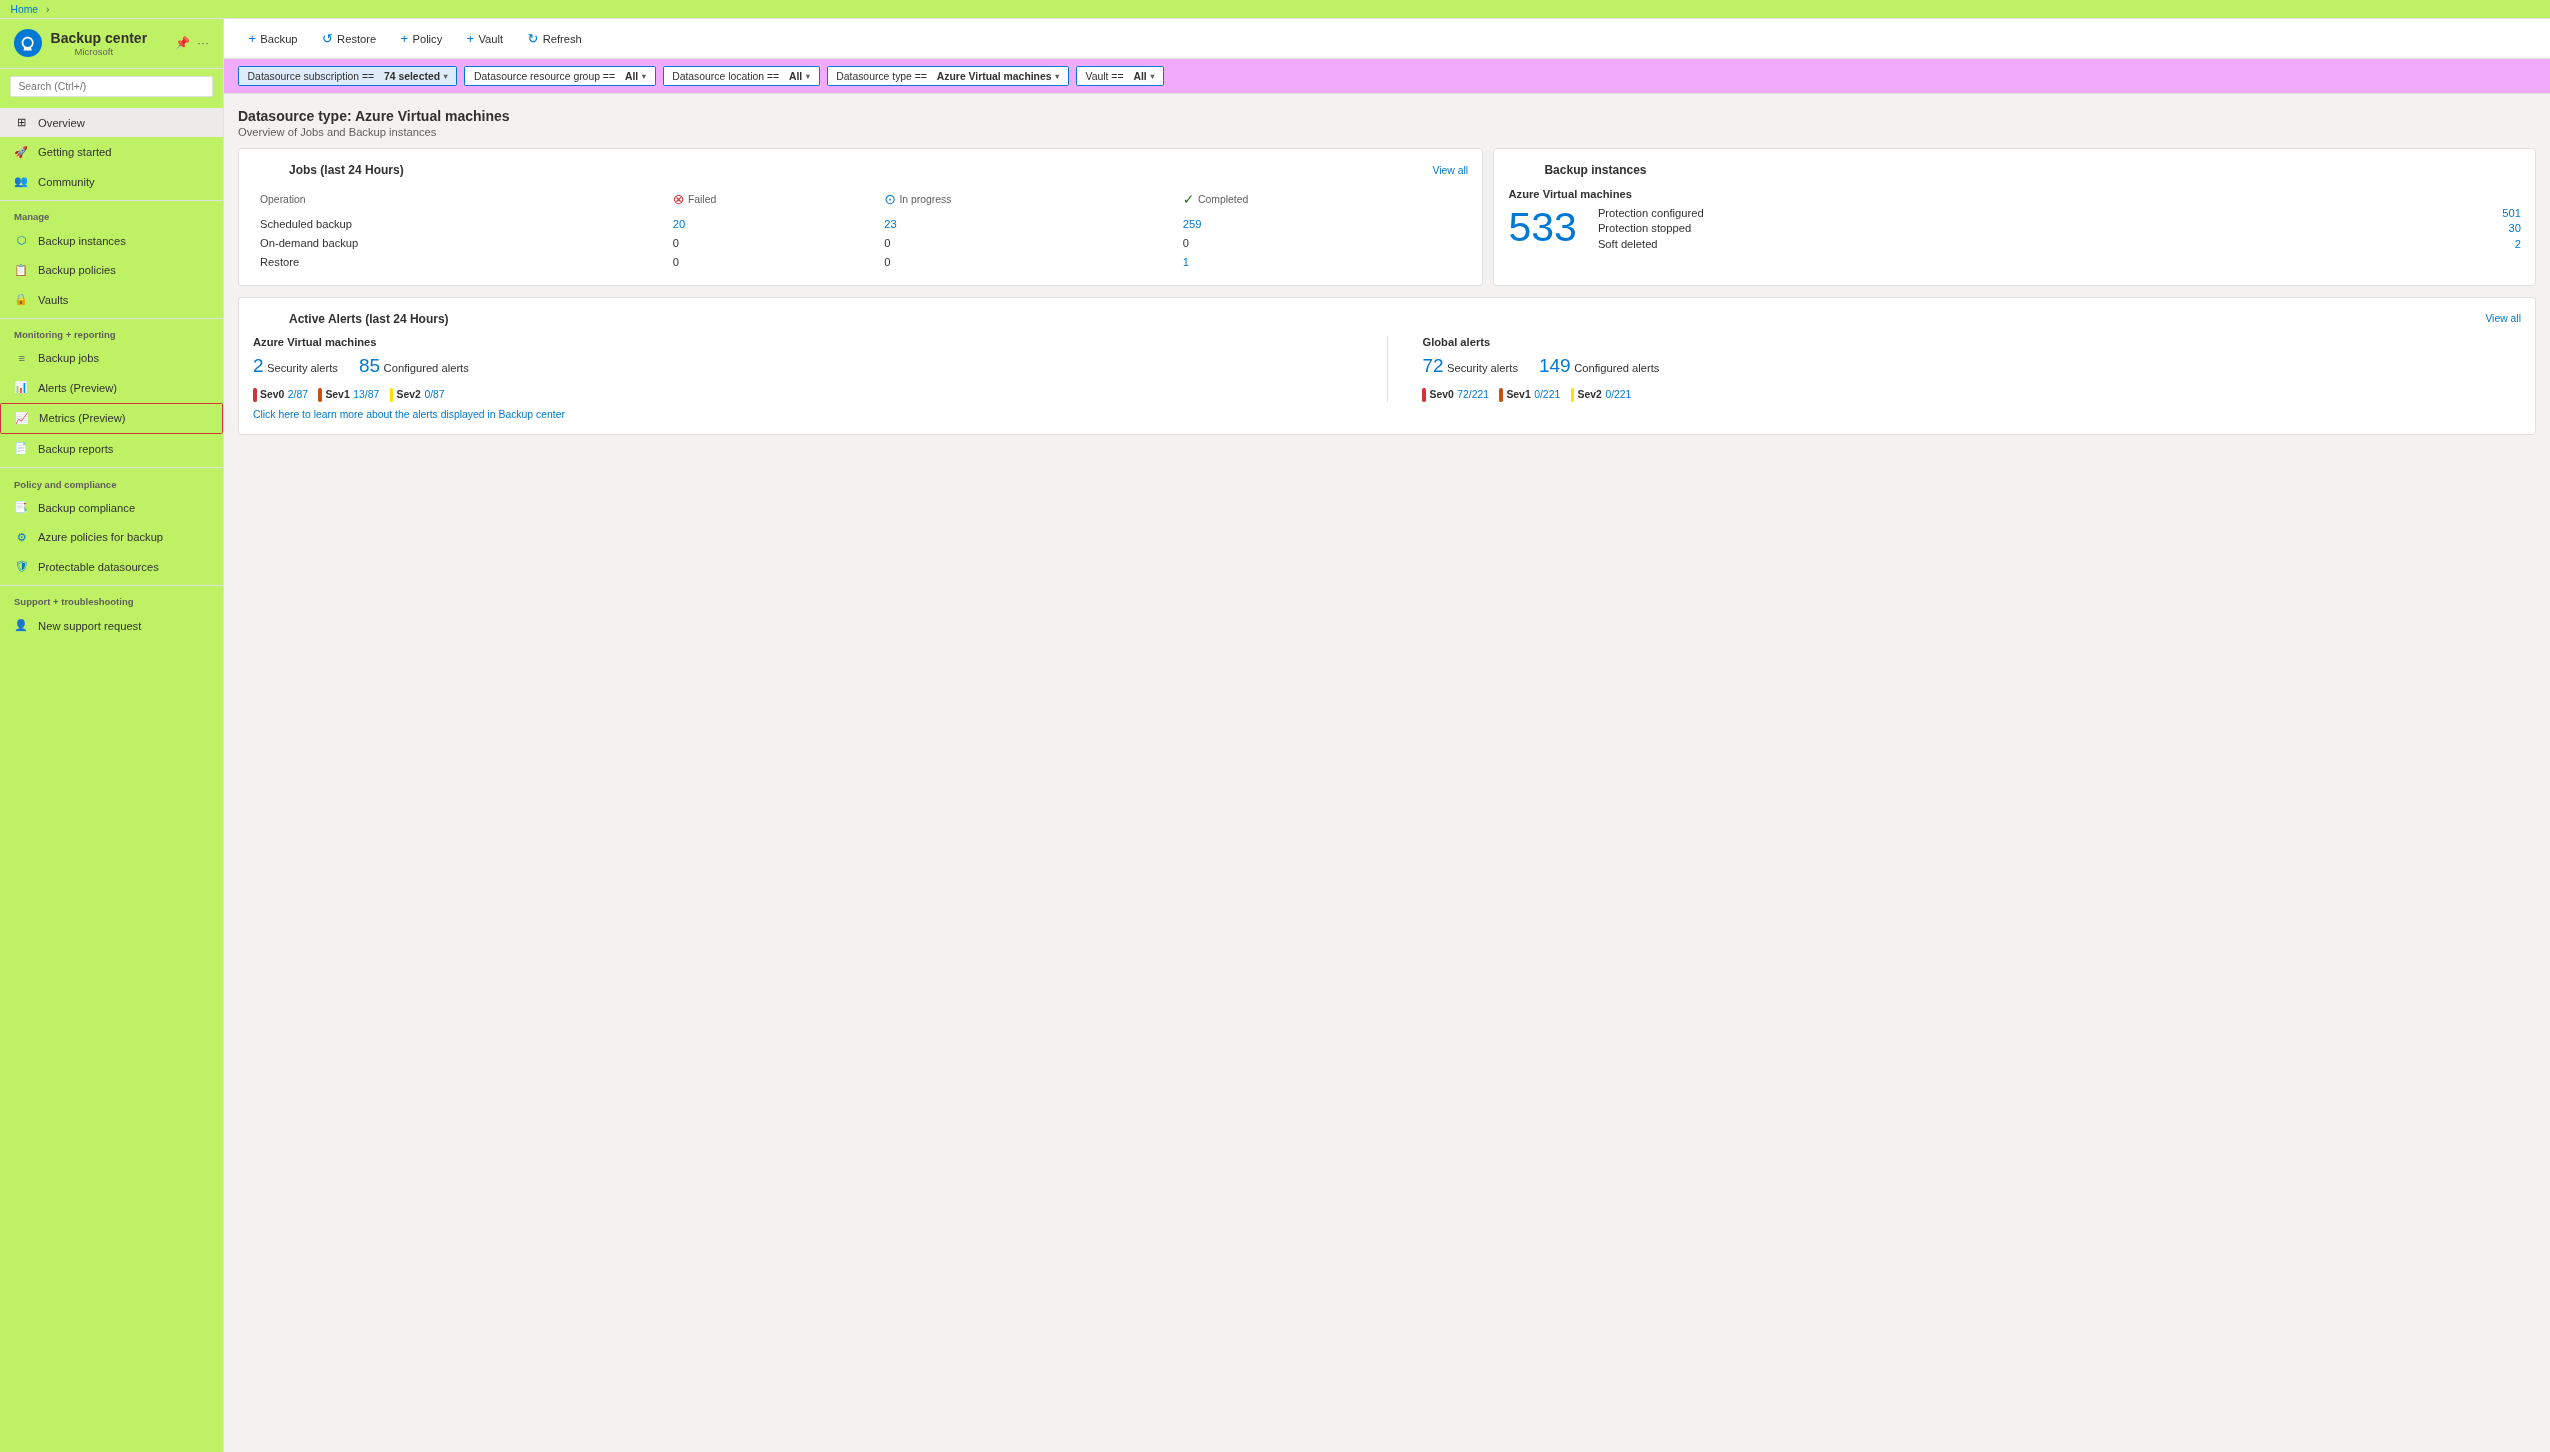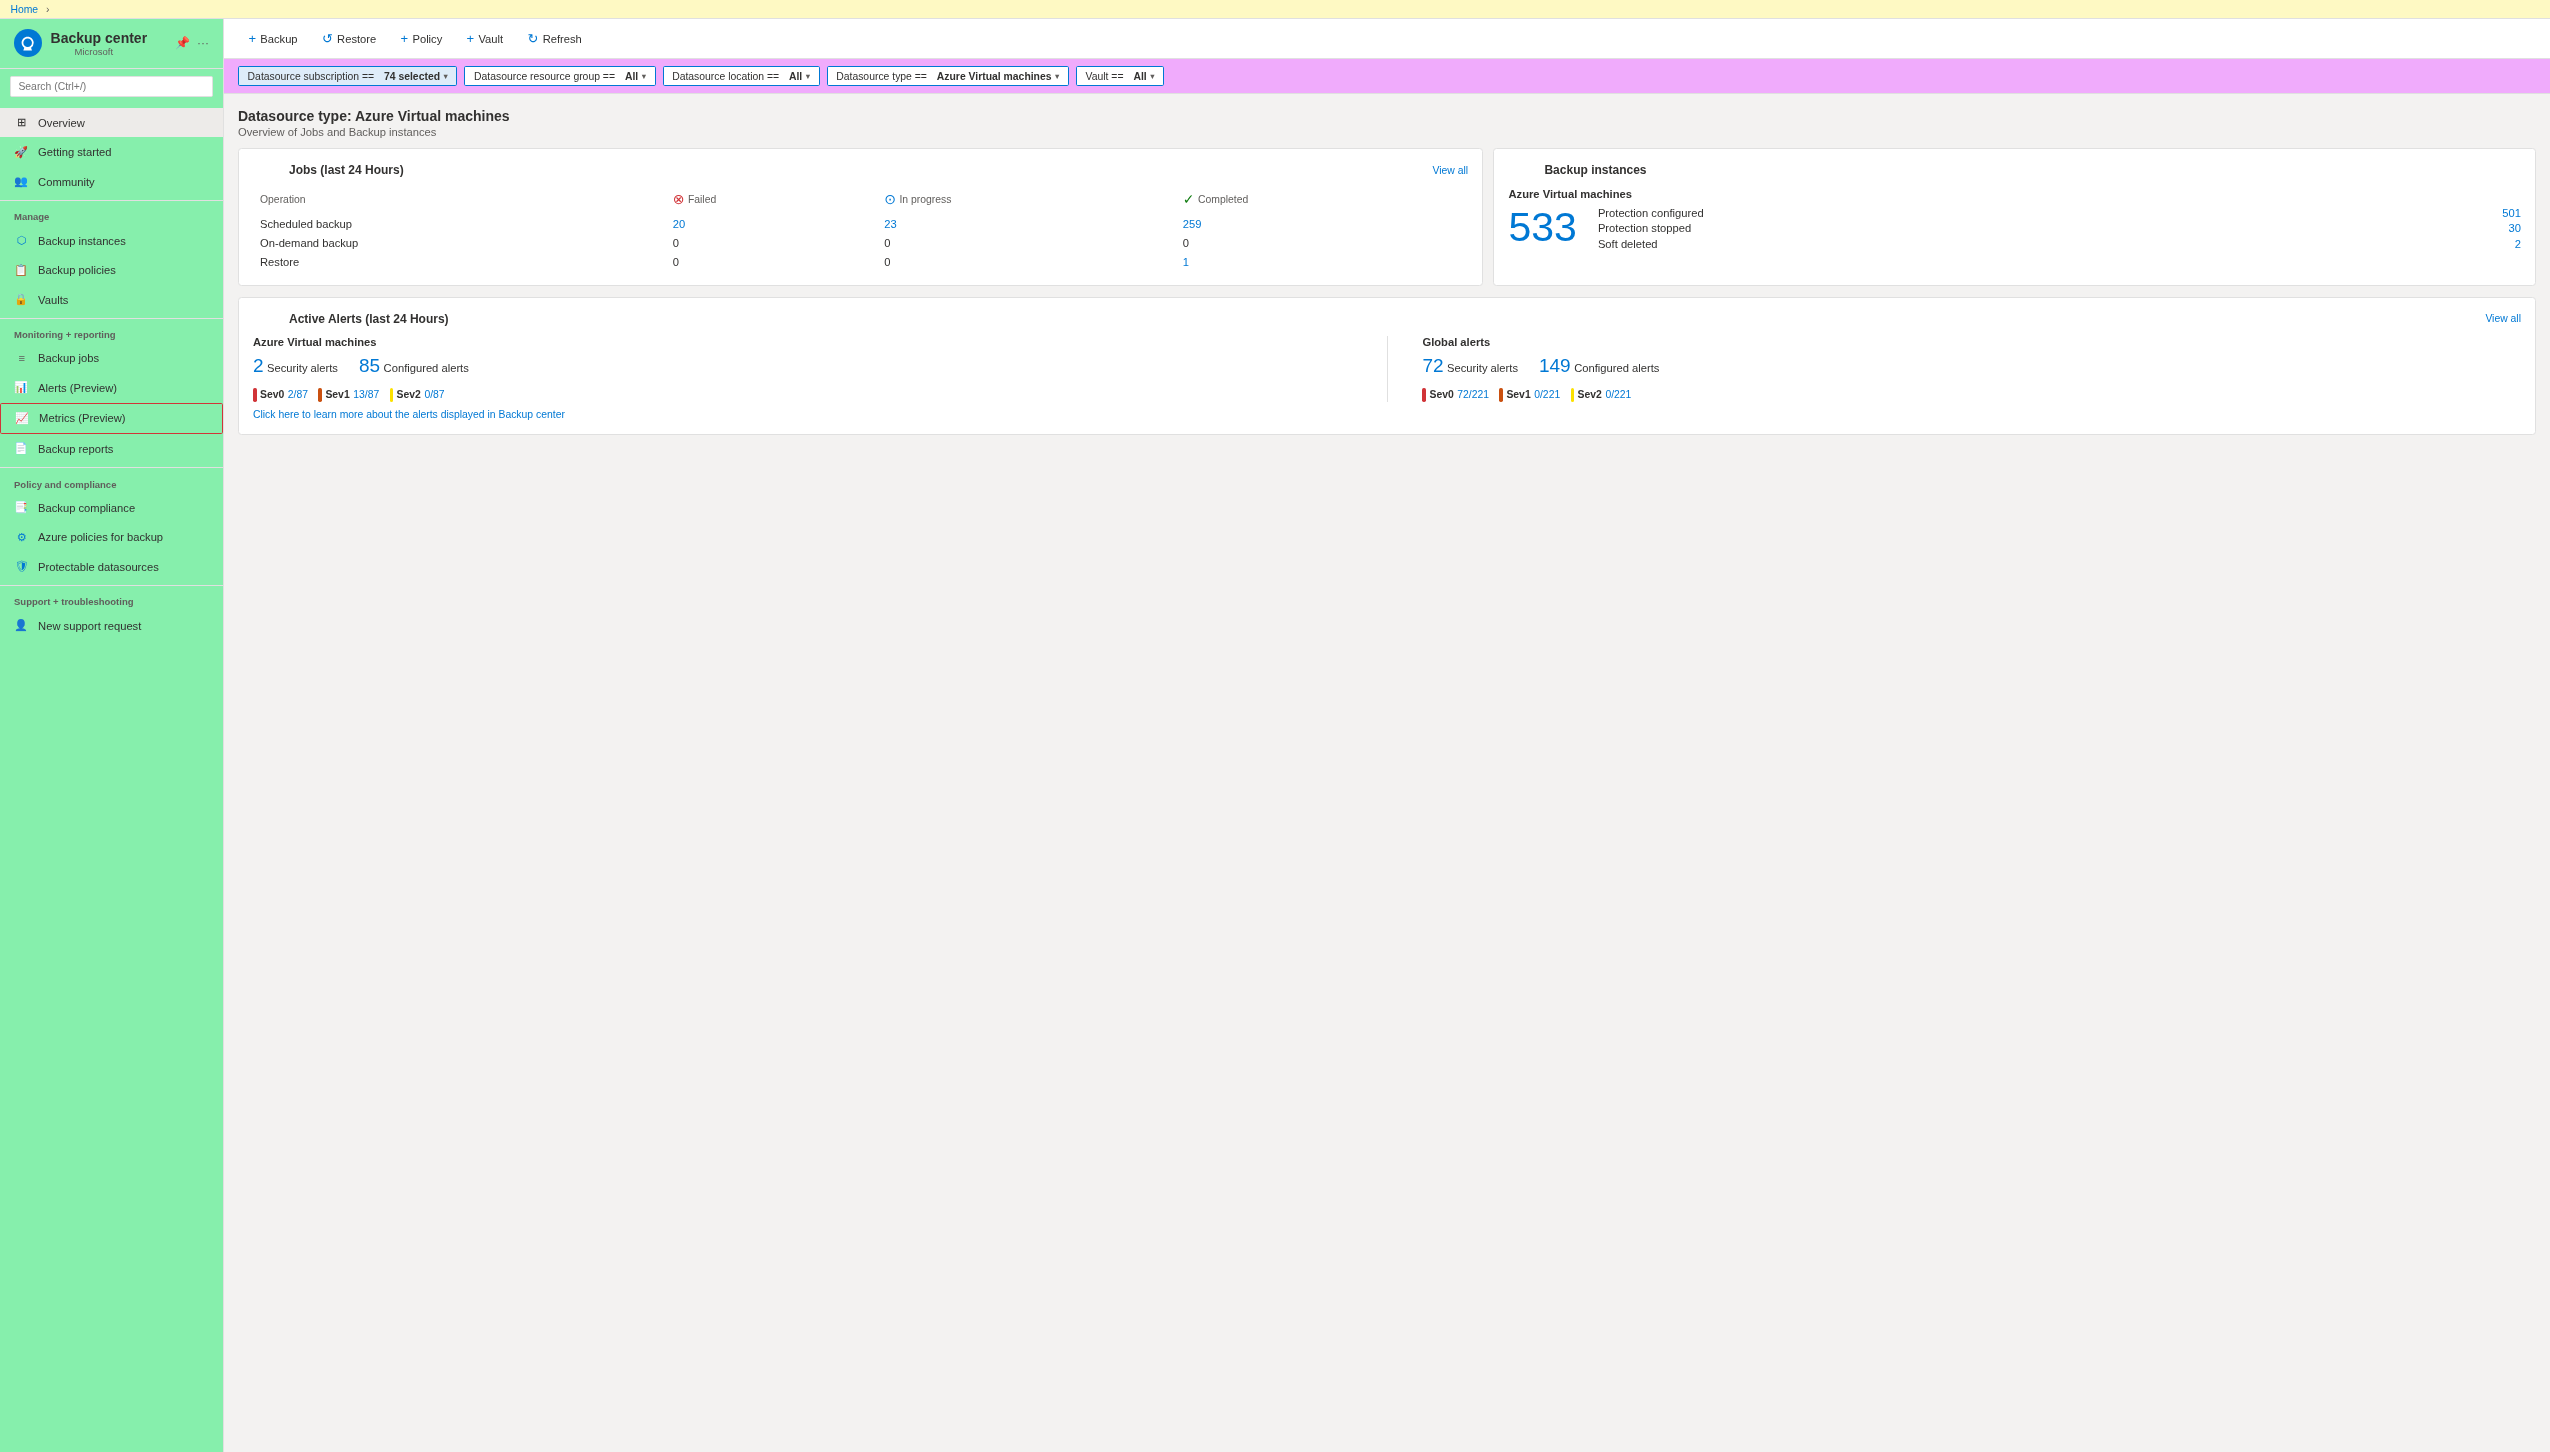--- a/index.html
+++ b/index.html
@@ -1,24 +1,24 @@
 <!DOCTYPE html>
 <html style="font-size:14px"><head>
   <meta charset="utf-8">
   <style>
     * { box-sizing: border-box; margin: 0; padding: 0; }
     body { font-family: 'Segoe UI', sans-serif; font-size: 11.2px; color: #333; background: #f3f2f1; display: flex; flex-direction: column; height: 100vh; overflow: hidden; }
 
-    .top-bar { background: #fef9c3; border-bottom: 0.9px solid #e0e0e0; padding: 3.5px 10.4px; display: flex; align-items: center; gap: 8px; font-size: 10.4px; color: #605e5c; }
+    .top-bar { background: #bef264; border-bottom: 0.9px solid #e0e0e0; padding: 3.5px 10.4px; display: flex; align-items: center; gap: 8px; font-size: 10.4px; color: #605e5c; }
     .top-bar a { color: #0078d4; text-decoration: none; }
 
     .app-container { display: flex; flex: 1; overflow: hidden; }
 
     
-    .sidebar { width: 224px; background: #86efac; border-right: 0.9px solid #e0e0e0; display: flex; flex-direction: column; overflow-y: auto; flex-shrink: 0; }
+    .sidebar { width: 224px; background: #bef264; border-right: 0.9px solid #e0e0e0; display: flex; flex-direction: column; overflow-y: auto; flex-shrink: 0; }
     .sidebar-header { padding: 10.4px 14px; display: flex; align-items: center; gap: 8.6px; border-bottom: 0.9px solid #e0e0e0; }
     .sidebar-header-icon { width: 28px; height: 28px; background: #0078d4; border-radius: 50%; display: flex; align-items: center; justify-content: center; }
     .sidebar-header-icon svg { width: 17.3px; height: 17.3px; fill: white; }
     .sidebar-title { font-size: 14px; font-weight: 600; color: #323130; }
     .sidebar-subtitle { font-size: 9.5px; color: #605e5c; padding-left: 24px; }
     .sidebar-search { padding: 7px 10.4px; }
     .sidebar-search input { width: 100%; border: 0.9px solid #e0e0e0; padding: 4.3px 7px; font-size: 10.4px; border-radius: 1.7px; outline: none; }
 
     .sidebar-nav { flex: 1; padding: 3.5px 0; }
     .nav-item { display: flex; align-items: center; gap: 8.6px; padding: 7px 14px; cursor: pointer; font-size: 11.2px; color: #323130; }

